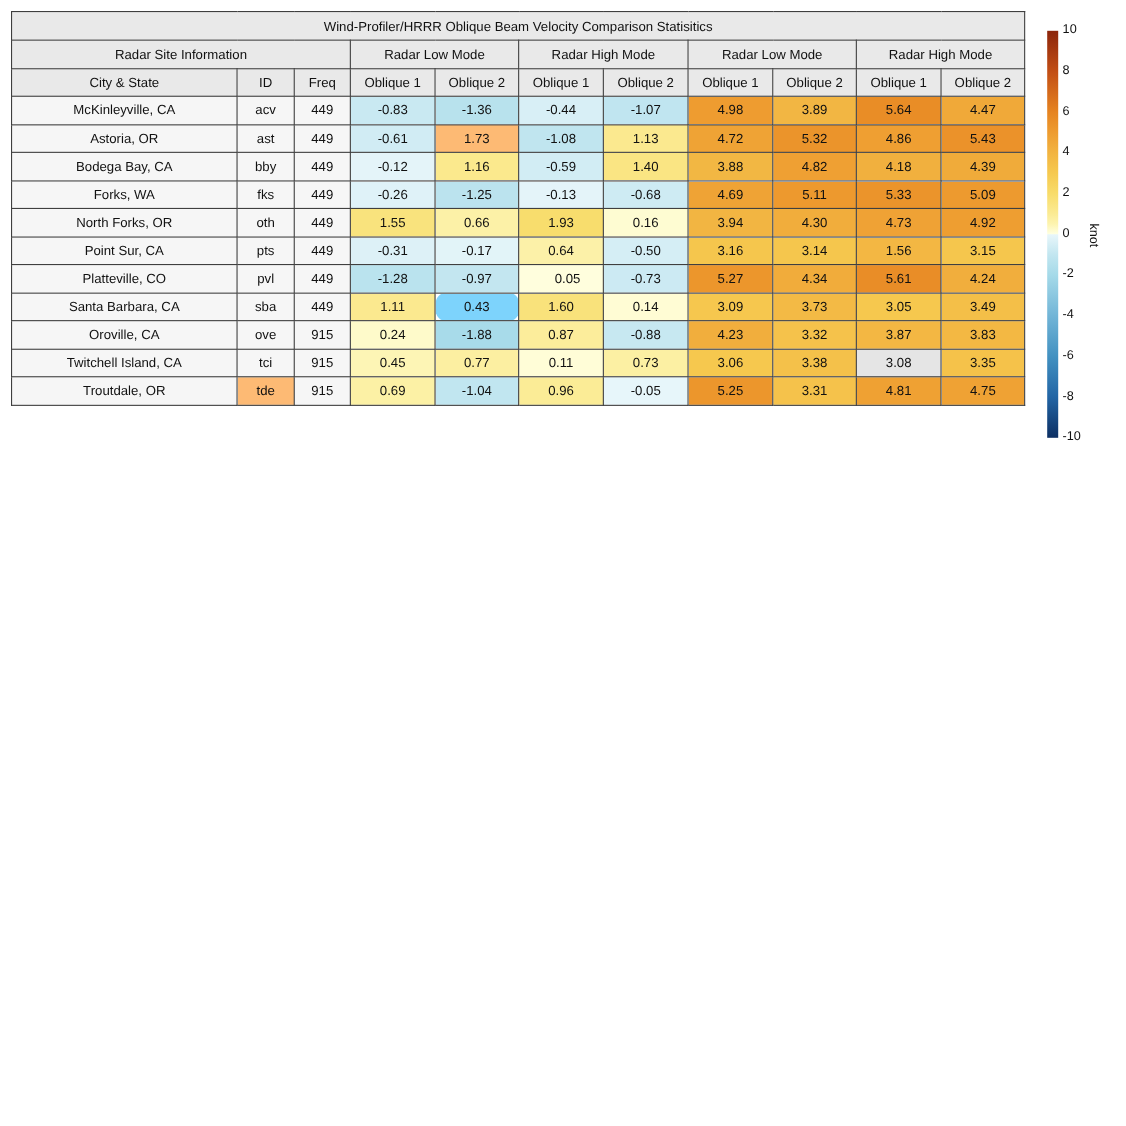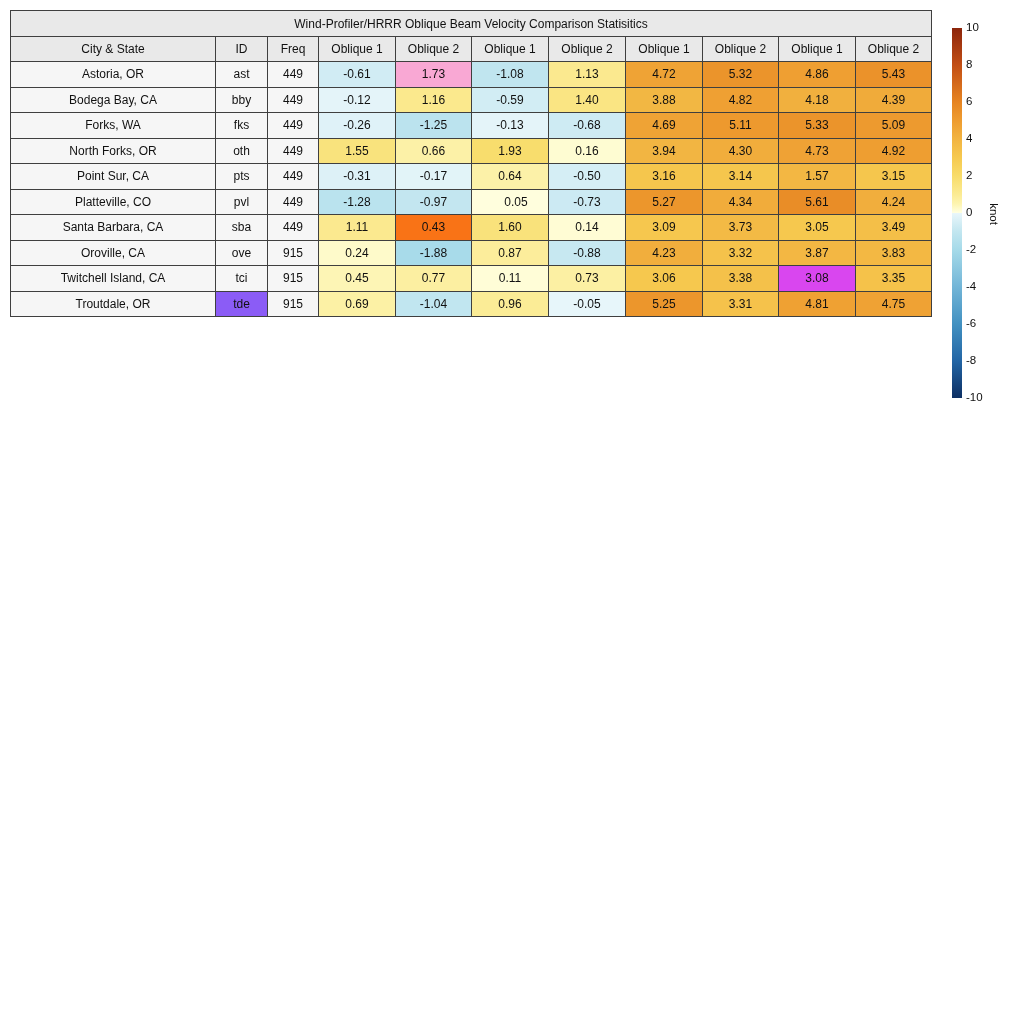--- a/index.html
+++ b/index.html
@@ -81,41 +81,61 @@
         <col style="width:77px">
       <col style="width:77px">
         <col style="width:76px">
         <col style="width:77px">
         <col style="width:76px">
     </colgroup>
     <thead>
       <tr class="title-row">
         <th colspan="11" class="hbg" style="background: rgb(233, 233, 233);">Wind-Profiler/HRRR Oblique Beam Velocity Comparison Statisitics</th>
       </tr>
+      <tr class="hrow3">
+        <th colspan="3" class="hbg" style="background: rgb(233, 233, 233);">Radar Site Information</th>
+        <th colspan="2" class="hbg" style="background: rgb(233, 233, 233);">Radar Low Mode</th>
+        <th colspan="2" class="hbg" style="background: rgb(233, 233, 233);">Radar High Mode</th>
+        <th colspan="2" class="hbg" style="background: rgb(233, 233, 233);">Radar Low Mode</th>
+        <th colspan="2" class="hbg" style="background: rgb(233, 233, 233);">Radar High Mode</th>
+      </tr>
       <tr class="hrow4">
         <th class="hbg" style="background: rgb(233, 233, 233);">City &amp; State</th>
         <th class="hbg" style="background: rgb(233, 233, 233);">ID</th>
         <th class="hbg" style="background: rgb(233, 233, 233);">Freq</th>
         <th class="hbg" style="background: rgb(233, 233, 233);">Oblique 1</th>
         <th class="hbg" style="background: rgb(233, 233, 233);">Oblique 2</th>
         <th class="hbg" style="background: rgb(233, 233, 233);">Oblique 1</th>
         <th class="hbg" style="background: rgb(233, 233, 233);">Oblique 2</th>
         <th class="hbg" style="background: rgb(233, 233, 233);">Oblique 1</th>
         <th class="hbg" style="background: rgb(233, 233, 233);">Oblique 2</th>
         <th class="hbg" style="background: rgb(233, 233, 233);">Oblique 1</th>
         <th class="hbg" style="background: rgb(233, 233, 233);">Oblique 2</th>
       </tr>
     </thead>
     <tbody id="tbody">
         <tr>
+          <td style="background: rgb(246, 246, 246);">McKinleyville, CA</td>
+          <td style="background: rgb(246, 246, 246);">acv</td>
+          <td style="background: rgb(246, 246, 246);">449</td>
+          <td style="background: rgb(201, 233, 242);">-0.83</td>
+          <td style="background: rgb(184, 226, 237);">-1.36</td>
+          <td style="background: rgb(216, 239, 246);">-0.44</td>
+          <td style="background: rgb(192, 229, 240);">-1.07</td>
+          <td style="background: rgb(238, 156, 48);">4.98</td>
+          <td style="background: rgb(242, 182, 67);">3.89</td>
+          <td style="background: rgb(233, 141, 38);">5.64</td>
+          <td style="background: rgb(240, 169, 57);">4.47</td>
+        </tr>
+        <tr>
           <td style="background: rgb(246, 246, 246);">Astoria, OR</td>
           <td style="background: rgb(246, 246, 246);">ast</td>
           <td style="background: rgb(246, 246, 246);">449</td>
           <td style="background: rgb(209, 236, 244);">-0.61</td>
-          <td style="background: #f9a8d4;">1.73</td>
+          <td style="background: #fdba74;">1.73</td>
           <td style="background: rgb(192, 229, 239);">-1.08</td>
           <td style="background: rgb(251, 233, 143);">1.13</td>
           <td style="background: rgb(239, 163, 53);">4.72</td>
           <td style="background: rgb(235, 148, 43);">5.32</td>
           <td style="background: rgb(239, 159, 50);">4.86</td>
           <td style="background: rgb(235, 146, 42);">5.43</td>
         </tr>
         <tr>
           <td style="background: rgb(246, 246, 246);">Bodega Bay, CA</td>
           <td style="background: rgb(246, 246, 246);">bby</td>
@@ -158,42 +178,42 @@
         <tr>
           <td style="background: rgb(246, 246, 246);">Point Sur, CA</td>
           <td style="background: rgb(246, 246, 246);">pts</td>
           <td style="background: rgb(246, 246, 246);">449</td>
           <td style="background: rgb(221, 241, 247);">-0.31</td>
           <td style="background: rgb(226, 244, 248);">-0.17</td>
           <td style="background: rgb(252, 241, 168);">0.64</td>
           <td style="background: rgb(213, 238, 245);">-0.50</td>
           <td style="background: rgb(245, 198, 77);">3.16</td>
           <td style="background: rgb(245, 198, 77);">3.14</td>
-          <td style="background: rgb(243, 183, 67);">1.57</td>
+          <td style="background: rgb(243, 183, 67);">1.56</td>
           <td style="background: rgb(245, 198, 77);">3.15</td>
         </tr>
         <tr>
           <td style="background: rgb(246, 246, 246);">Platteville, CO</td>
           <td style="background: rgb(246, 246, 246);">pvl</td>
           <td style="background: rgb(246, 246, 246);">449</td>
           <td style="background: rgb(186, 227, 238);">-1.28</td>
           <td style="background: rgb(195, 230, 240);">-0.97</td>
           <td style="background: rgb(255, 254, 221); padding-left: 12px;">0.05</td>
           <td style="background: rgb(204, 234, 243);">-0.73</td>
           <td style="background: rgb(236, 150, 44);">5.27</td>
           <td style="background: rgb(241, 172, 59);">4.34</td>
           <td style="background: rgb(233, 141, 39);">5.61</td>
           <td style="background: rgb(241, 174, 61);">4.24</td>
         </tr>
         <tr>
           <td style="background: rgb(246, 246, 246);">Santa Barbara, CA</td>
           <td style="background: rgb(246, 246, 246);">sba</td>
           <td style="background: rgb(246, 246, 246);">449</td>
           <td style="background: rgb(251, 233, 143);">1.11</td>
-          <td style="background: #f97316;">0.43</td>
+          <td style="background: #7dd3fc; border-radius: 10px;">0.43</td>
           <td style="background: rgb(249, 226, 123);">1.60</td>
           <td style="background: rgb(255, 252, 212);">0.14</td>
           <td style="background: rgb(246, 199, 78);">3.09</td>
           <td style="background: rgb(243, 186, 69);">3.73</td>
           <td style="background: rgb(246, 200, 78);">3.05</td>
           <td style="background: rgb(244, 191, 72);">3.49</td>
         </tr>
         <tr>
           <td style="background: rgb(246, 246, 246);">Oroville, CA</td>
           <td style="background: rgb(246, 246, 246);">ove</td>
@@ -210,26 +230,26 @@
         <tr>
           <td style="background: rgb(246, 246, 246);">Twitchell Island, CA</td>
           <td style="background: rgb(246, 246, 246);">tci</td>
           <td style="background: rgb(246, 246, 246);">915</td>
           <td style="background: rgb(253, 245, 181);">0.45</td>
           <td style="background: rgb(252, 239, 161);">0.77</td>
           <td style="background: rgb(255, 253, 215);">0.11</td>
           <td style="background: rgb(252, 240, 163);">0.73</td>
           <td style="background: rgb(246, 200, 78);">3.06</td>
           <td style="background: rgb(244, 193, 74);">3.38</td>
-          <td style="background: #d946ef;">3.08</td>
+          <td style="background: #e5e5e5;">3.08</td>
           <td style="background: rgb(245, 194, 74);">3.35</td>
         </tr>
         <tr>
           <td style="background: rgb(246, 246, 246);">Troutdale, OR</td>
-          <td style="background: #8b5cf6;">tde</td>
+          <td style="background: #fdba74;">tde</td>
           <td style="background: rgb(246, 246, 246);">915</td>
           <td style="background: rgb(252, 241, 165);">0.69</td>
           <td style="background: rgb(193, 230, 240);">-1.04</td>
           <td style="background: rgb(251, 236, 150);">0.96</td>
           <td style="background: rgb(231, 246, 250);">-0.05</td>
           <td style="background: rgb(236, 150, 44);">5.25</td>
           <td style="background: rgb(245, 194, 75);">3.31</td>
           <td style="background: rgb(239, 161, 51);">4.81</td>
           <td style="background: rgb(239, 162, 52);">4.75</td>
         </tr>

